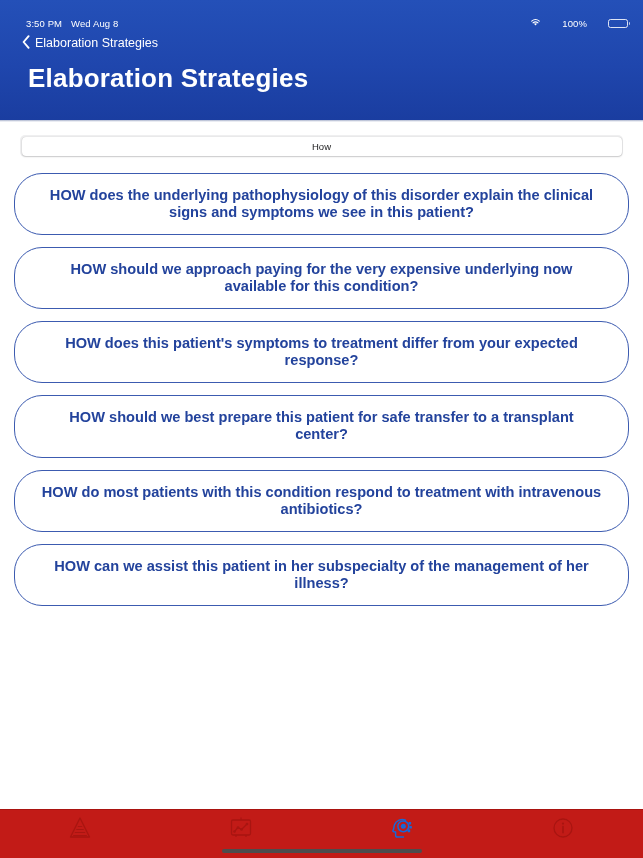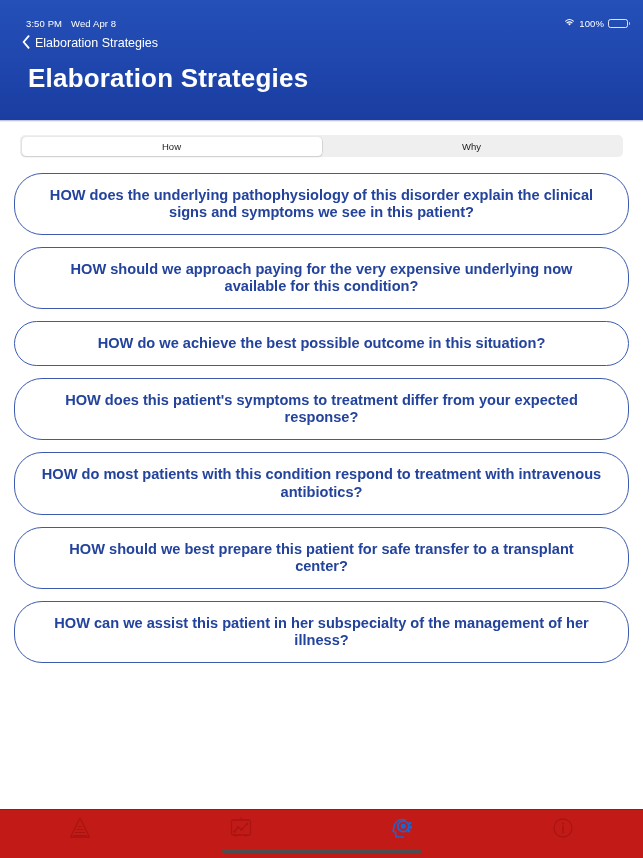--- a/index.html
+++ b/index.html
@@ -33,21 +33,21 @@
     letter-spacing: 0.1px;
   }
   .status-left {
     display: flex;
     align-items: center;
     gap: 9px;
   }
   .status-right {
     display: flex;
     align-items: center;
-    gap: 4px;
+    gap: 21px;
   }
   .wifi-icon { display: block; }
   .batt {
     width: 20px;
     height: 9px;
     border: 1px solid rgba(255,255,255,0.85);
     border-radius: 2.5px;
     position: relative;
     box-sizing: border-box;
     padding: 1px;
@@ -202,21 +202,21 @@
   }
 </style>
 </head>
 <body>
 
 <div class="header">
 
   <div class="statusbar">
     <div class="status-left">
       <span>3:50 PM</span>
-      <span>Wed Apr 8</span>
+      <span>Wed Aug 8</span>
     </div>
     <div class="status-right">
       <span class="wifi-icon">
         <svg width="11" height="9" viewBox="0 0 11 9">
           <path d="M5.5 7.6 L7.0 5.8 A2.4 2.4 0 0 0 4.0 5.8 Z" fill="#ffffff"></path>
           <path d="M1.7 3.1 A6 6 0 0 1 9.3 3.1" stroke="#ffffff" stroke-width="1.1" fill="none" stroke-linecap="round"></path>
           <path d="M3.1 4.8 A3.8 3.8 0 0 1 7.9 4.8" stroke="#ffffff" stroke-width="1.1" fill="none" stroke-linecap="round"></path>
         </svg>
       </span>
       <span>100%</span>
@@ -239,31 +239,29 @@
 
   <div class="titlebar">
     <div class="page-title">Elaboration Strategies</div>
   </div>
 </div>
 <div class="header-shadow"></div>
 
 <div class="seg-wrap">
   <div class="segmented">
     <div class="seg selected">How</div>
-    <div class="seg divider">Why</div>
   </div>
 </div>
 
 <div class="cards">
   <div class="card">HOW does the underlying pathophysiology of this disorder explain the clinical signs and symptoms we see in this patient?</div>
   <div class="card">HOW should we approach paying for the very expensive underlying now available for this condition?</div>
-  <div class="card">HOW do we achieve the best possible outcome in this situation?</div>
   <div class="card">HOW does this patient's symptoms to treatment differ from your expected response?</div>
+  <div class="card">HOW should we best prepare this patient for safe transfer to a transplant center?</div>
   <div class="card">HOW do most patients with this condition respond to treatment with intravenous antibiotics?</div>
-  <div class="card">HOW should we best prepare this patient for safe transfer to a transplant center?</div>
   <div class="card">HOW can we assist this patient in her subspecialty of the management of her illness?</div>
 </div>
 
 <div class="tabbar">
 
   <div class="tab">
     <span>
       <svg width="26" height="26" viewBox="0 0 26 26">
         <path d="M13 3 L22.5 22 L3.5 22 Z" fill="none" stroke="#a81511" stroke-width="1.3" stroke-linejoin="round"></path>
         <path d="M9.3 14.5 H16.7 M7.8 17.5 H18.2 M10.8 11.5 H15.2 M6.2 20.5 H19.8" stroke="#a81511" stroke-width="1.1"></path>

